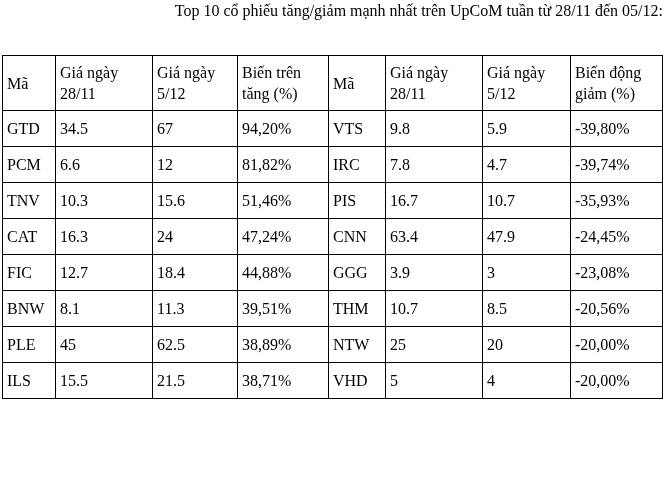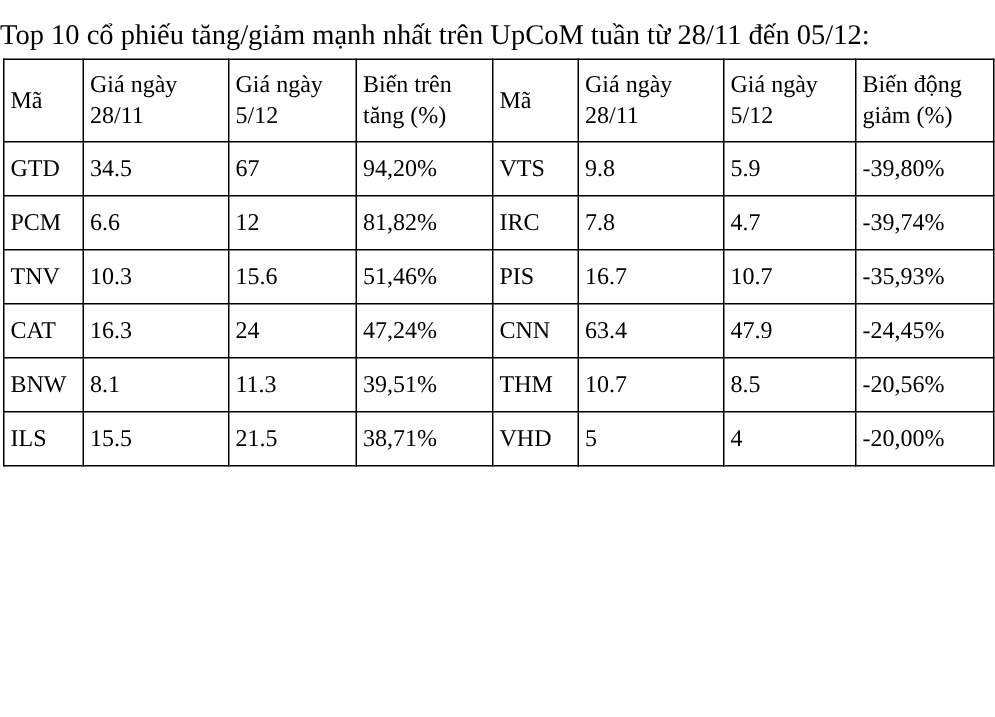--- a/index.html
+++ b/index.html
@@ -10,31 +10,31 @@
   body {
     width: 663px;
     height: 478px;
     position: relative;
     font-family: "Liberation Serif", serif;
     color: #000000;
     overflow: hidden;
   }
   .doc-title {
     position: absolute;
-    top: 13px;
+    top: 0;
     left: 0;
     width: 100%;
-    text-align: left;
-    font-size: 19px;
+    text-align: right;
+    font-size: 16px;
     line-height: 22px;
     white-space: nowrap;
   }
   table.stock-table {
     position: absolute;
-    top: 39px;
+    top: 55px;
     left: 2px;
     width: 660px;
     border-collapse: collapse;
     table-layout: fixed;
     font-size: 16px;
   }
   .stock-table th,
   .stock-table td {
     border: 1px solid #000000;
     font-weight: normal;
@@ -110,28 +110,48 @@
         <td>CAT</td>
         <td>16.3</td>
         <td>24</td>
         <td>47,24%</td>
         <td>CNN</td>
         <td>63.4</td>
         <td>47.9</td>
         <td>-24,45%</td>
       </tr>
       <tr>
+        <td>FIC</td>
+        <td>12.7</td>
+        <td>18.4</td>
+        <td>44,88%</td>
+        <td>GGG</td>
+        <td>3.9</td>
+        <td>3</td>
+        <td>-23,08%</td>
+      </tr>
+      <tr>
         <td>BNW</td>
         <td>8.1</td>
         <td>11.3</td>
         <td>39,51%</td>
         <td>THM</td>
         <td>10.7</td>
         <td>8.5</td>
         <td>-20,56%</td>
+      </tr>
+      <tr>
+        <td>PLE</td>
+        <td>45</td>
+        <td>62.5</td>
+        <td>38,89%</td>
+        <td>NTW</td>
+        <td>25</td>
+        <td>20</td>
+        <td>-20,00%</td>
       </tr>
       <tr>
         <td>ILS</td>
         <td>15.5</td>
         <td>21.5</td>
         <td>38,71%</td>
         <td>VHD</td>
         <td>5</td>
         <td>4</td>
         <td>-20,00%</td>

